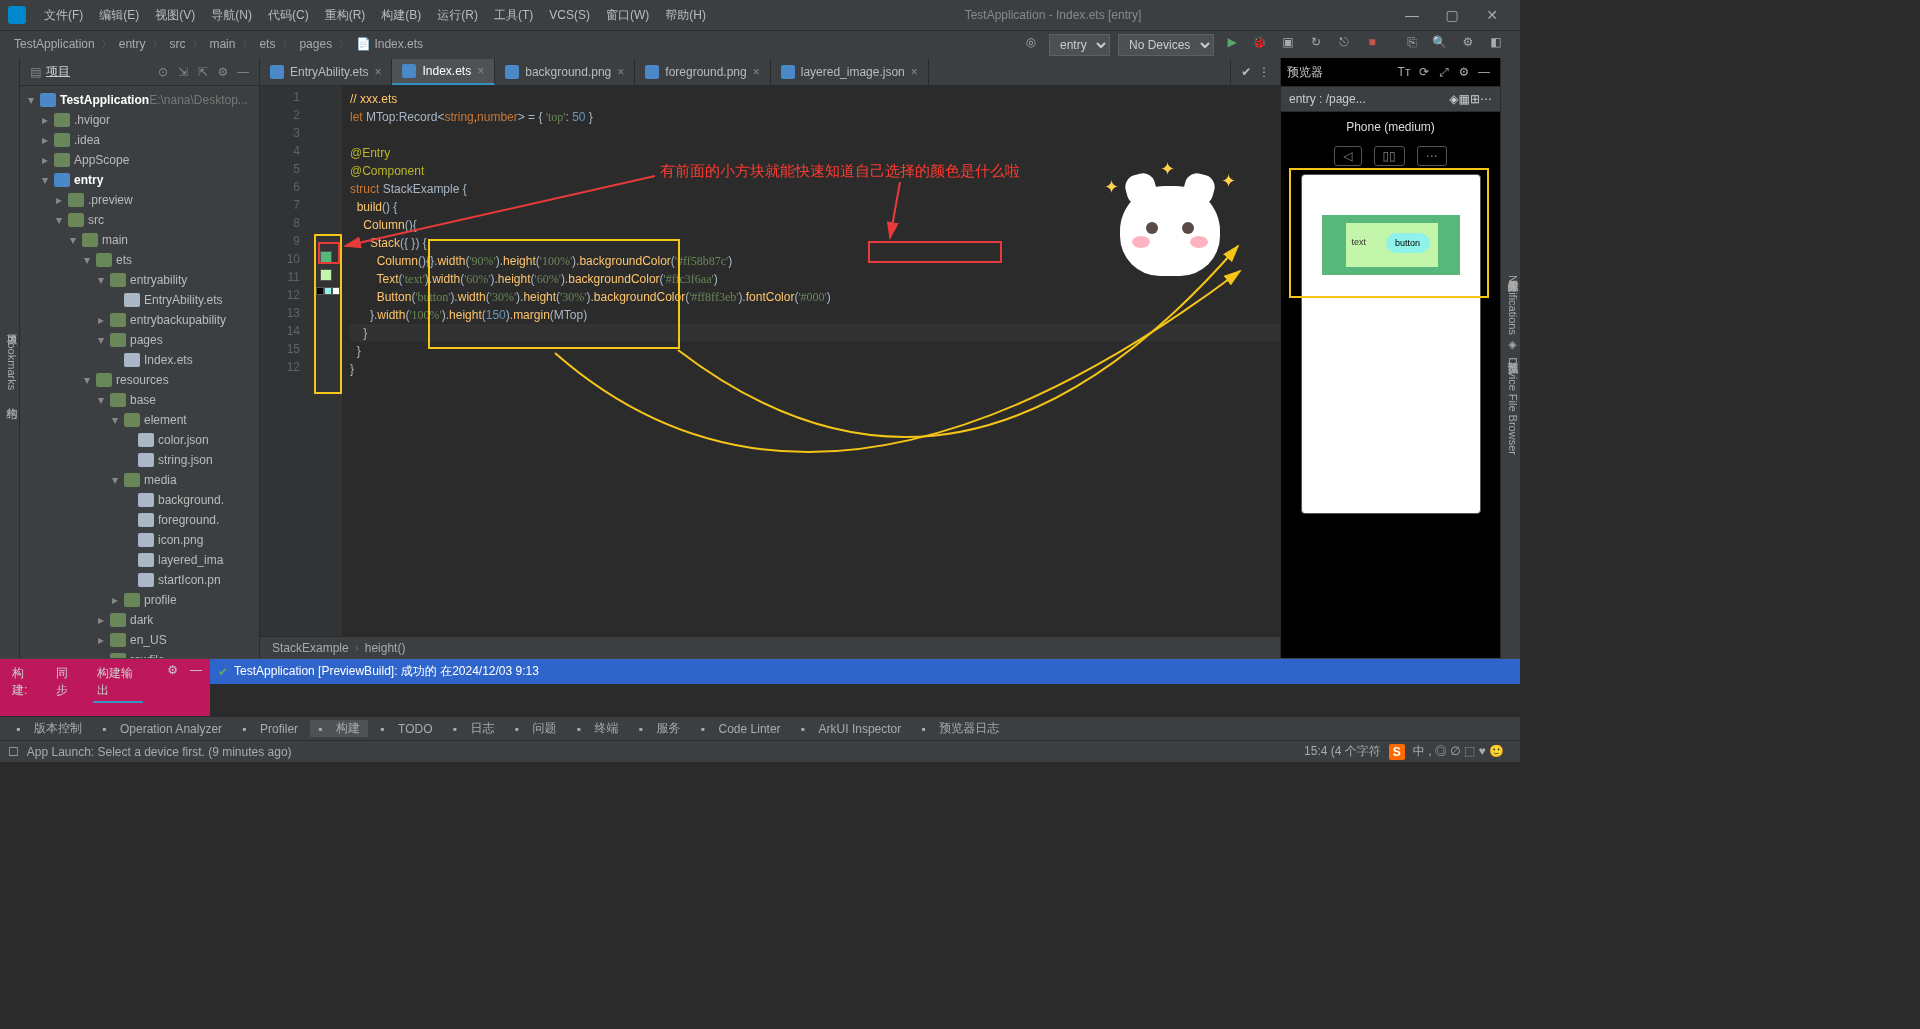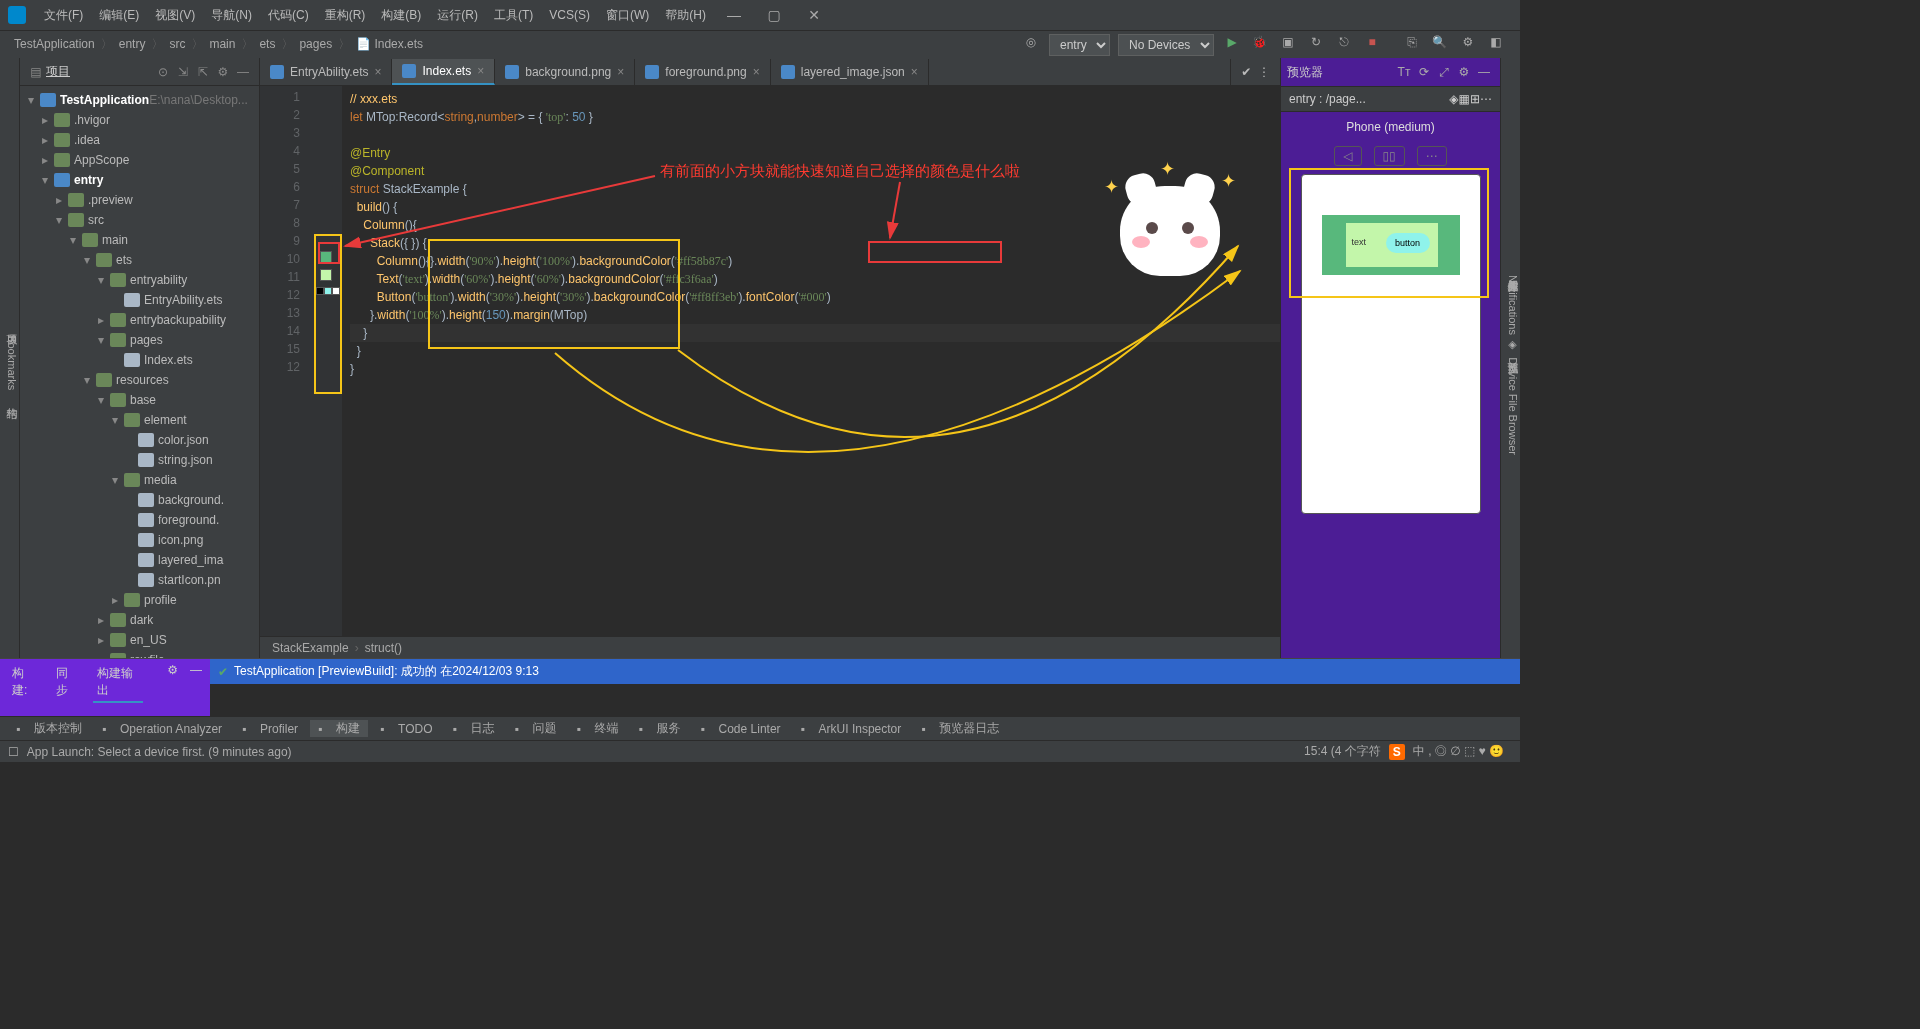--- a/index.html
+++ b/index.html
@@ -48,39 +48,39 @@
 .str { color: #6a8759; font-family: Liberation Serif, serif; }
 .num { color: #6897bb; }
 .fn { color: #ffc66d; }
 .deco { color: #bbb529; }
 .caret-line { background: #323232; }
 .annot { position: absolute; border: 2px solid; pointer-events: none; }
 .annot-red { border-color: #e83a3a; }
 .annot-yel { border-color: #f5c518; }
 .annot-text { position: absolute; color: #ff3b30; font-size: 15px; font-weight: 500; pointer-events: none; }
 .arrow-svg { position: absolute; pointer-events: none; }
-.preview { width: 220px; background: #4c1d95; border-left: 1px solid #2b2b2b; display: flex; flex-direction: column; }
+.preview { width: 220px; background: #000000; border-left: 1px solid #2b2b2b; display: flex; flex-direction: column; }
 .pv-head { height: 28px; display: flex; align-items: center; padding: 0 6px; color: #ccc; }
 .pv-head .spacer { flex: 1; }
 .pv-head .ico { width: 20px; text-align: center; color: #aaa; cursor: pointer; }
 .pv-entry { height: 26px; display: flex; align-items: center; padding: 0 8px; color: #ccc; background: #3c3f41; border-top: 1px solid #2b2b2b; border-bottom: 1px solid #2b2b2b; }
 .pv-entry .spacer { flex: 1; }
 .pv-label { padding: 8px; text-align: center; color: #ddd; font-weight: 500; }
 .pv-nav { display: flex; justify-content: center; gap: 12px; padding: 4px 0 8px; color: #888; }
 .pv-nav span { border: 1px solid #555; padding: 2px 8px; border-radius: 3px; cursor: pointer; }
 .phone { margin: 0 auto; width: 180px; height: 340px; background: #fff; border: 1px solid #555; border-radius: 4px; position: relative; }
 .phone-inner1 { position: absolute; top: 40px; left: 20px; right: 20px; height: 60px; background: #58b87c; }
 .phone-inner2 { position: absolute; top: 48px; left: 44px; width: 92px; height: 44px; background: #c3f6aa; }
 .phone-text { position: absolute; top: 62px; left: 50px; font-size: 9px; color: #333; }
 .phone-btn { position: absolute; top: 58px; left: 84px; width: 44px; height: 20px; background: #8ff3eb; border-radius: 10px; font-size: 9px; color: #000; text-align: center; line-height: 20px; }
 .rightgutter { width: 20px; background: #3c3f41; border-left: 1px solid #2b2b2b; writing-mode: vertical-rl; text-align: center; padding-top: 10px; color: #aaa; font-size: 11px; }
 .bc-bar { height: 22px; background: #3c3f41; border-top: 1px solid #2b2b2b; display: flex; align-items: center; padding: 0 12px; color: #aaa; }
 .bc-bar .sep { color: #666; padding: 0 6px; }
 .build-panel { height: 58px; background: #2b2b2b; border-top: 1px solid #444; display: flex; }
-.build-tabs { width: 210px; background: #6d28d9; display: flex; align-items: flex-start; padding: 4px 8px; gap: 12px; color: #ccc; }
+.build-tabs { width: 210px; background: #be185d; display: flex; align-items: flex-start; padding: 4px 8px; gap: 12px; color: #ccc; }
 .build-tabs .bt { padding: 2px 4px; }
 .build-tabs .bt.active { border-bottom: 2px solid #3592c4; }
 .build-body { flex: 1; display: flex; flex-direction: column; }
 .build-line1 { background: #2f65ca; color: #fff; padding: 4px 8px; display: flex; align-items: center; }
 .build-line1 .chk { color: #59a869; margin-right: 6px; }
 .build-line2 { padding: 4px 8px; color: #aaa; font-family: Consolas, monospace; }
 .build-line2 a { color: #287bde; text-decoration: underline; }
 .bottom-tools { height: 24px; background: #3c3f41; border-top: 1px solid #2b2b2b; display: flex; align-items: center; padding: 0 8px; color: #aaa; gap: 4px; }
 .bottom-tools .tool { padding: 0 8px; cursor: pointer; display: flex; align-items: center; gap: 4px; }
 .bottom-tools .tool.active { background: #4e5254; }
@@ -101,20 +101,21 @@
 .mascot .blushL { left: 32px; }
 .mascot .blushR { right: 32px; }
 .mascot .star { position: absolute; color: #ffd24d; font-size: 18px; }
 </style>
 </head>
 <body>
 
 <div class="titlebar">
   <div class="logo"></div>
   <div id="menu-host"><span class="menu-item">文件(F)</span><span class="menu-item">编辑(E)</span><span class="menu-item">视图(V)</span><span class="menu-item">导航(N)</span><span class="menu-item">代码(C)</span><span class="menu-item">重构(R)</span><span class="menu-item">构建(B)</span><span class="menu-item">运行(R)</span><span class="menu-item">工具(T)</span><span class="menu-item">VCS(S)</span><span class="menu-item">窗口(W)</span><span class="menu-item">帮助(H)</span></div>
+  <div class="win-title">TestApplication - Index.ets [entry]</div>
   <div class="win-btn">—</div>
   <div class="win-btn">▢</div>
   <div class="win-btn">✕</div>
 </div>
 
 <div class="breadcrumb">
   <span id="crumbs"><span class="crumb">TestApplication</span><span class="sep">〉</span><span class="crumb">entry</span><span class="sep">〉</span><span class="crumb">src</span><span class="sep">〉</span><span class="crumb">main</span><span class="sep">〉</span><span class="crumb">ets</span><span class="sep">〉</span><span class="crumb">pages</span><span class="sep">〉</span><span class="crumb"><span>📄 </span>Index.ets</span></span>
   <span class="spacer"></span>
   <span class="tb-btn">◎</span>
   <select><option>entry</option></select>
@@ -254,21 +255,21 @@
         <div class="blush blushL"></div>
           <div class="blush blushR"></div>
         <span class="star" style="left:4px;top:20px;">✦</span>
         <span class="star" style="right:4px;top:14px;">✦</span>
         <span class="star" style="left:60px;top:2px;">✦</span>
       </div>
     </div>
     <div class="bc-bar">
       <span>StackExample</span>
       <span class="sep">›</span>
-      <span>struct()</span>
+      <span>height()</span>
     </div>
   </div>
 
   <div class="preview">
     <div class="pv-head">
       <span>预览器</span>
       <span class="spacer"></span>
       <span class="ico">Tᴛ</span>
       <span class="ico">⟳</span>
       <span class="ico">⤢</span>

